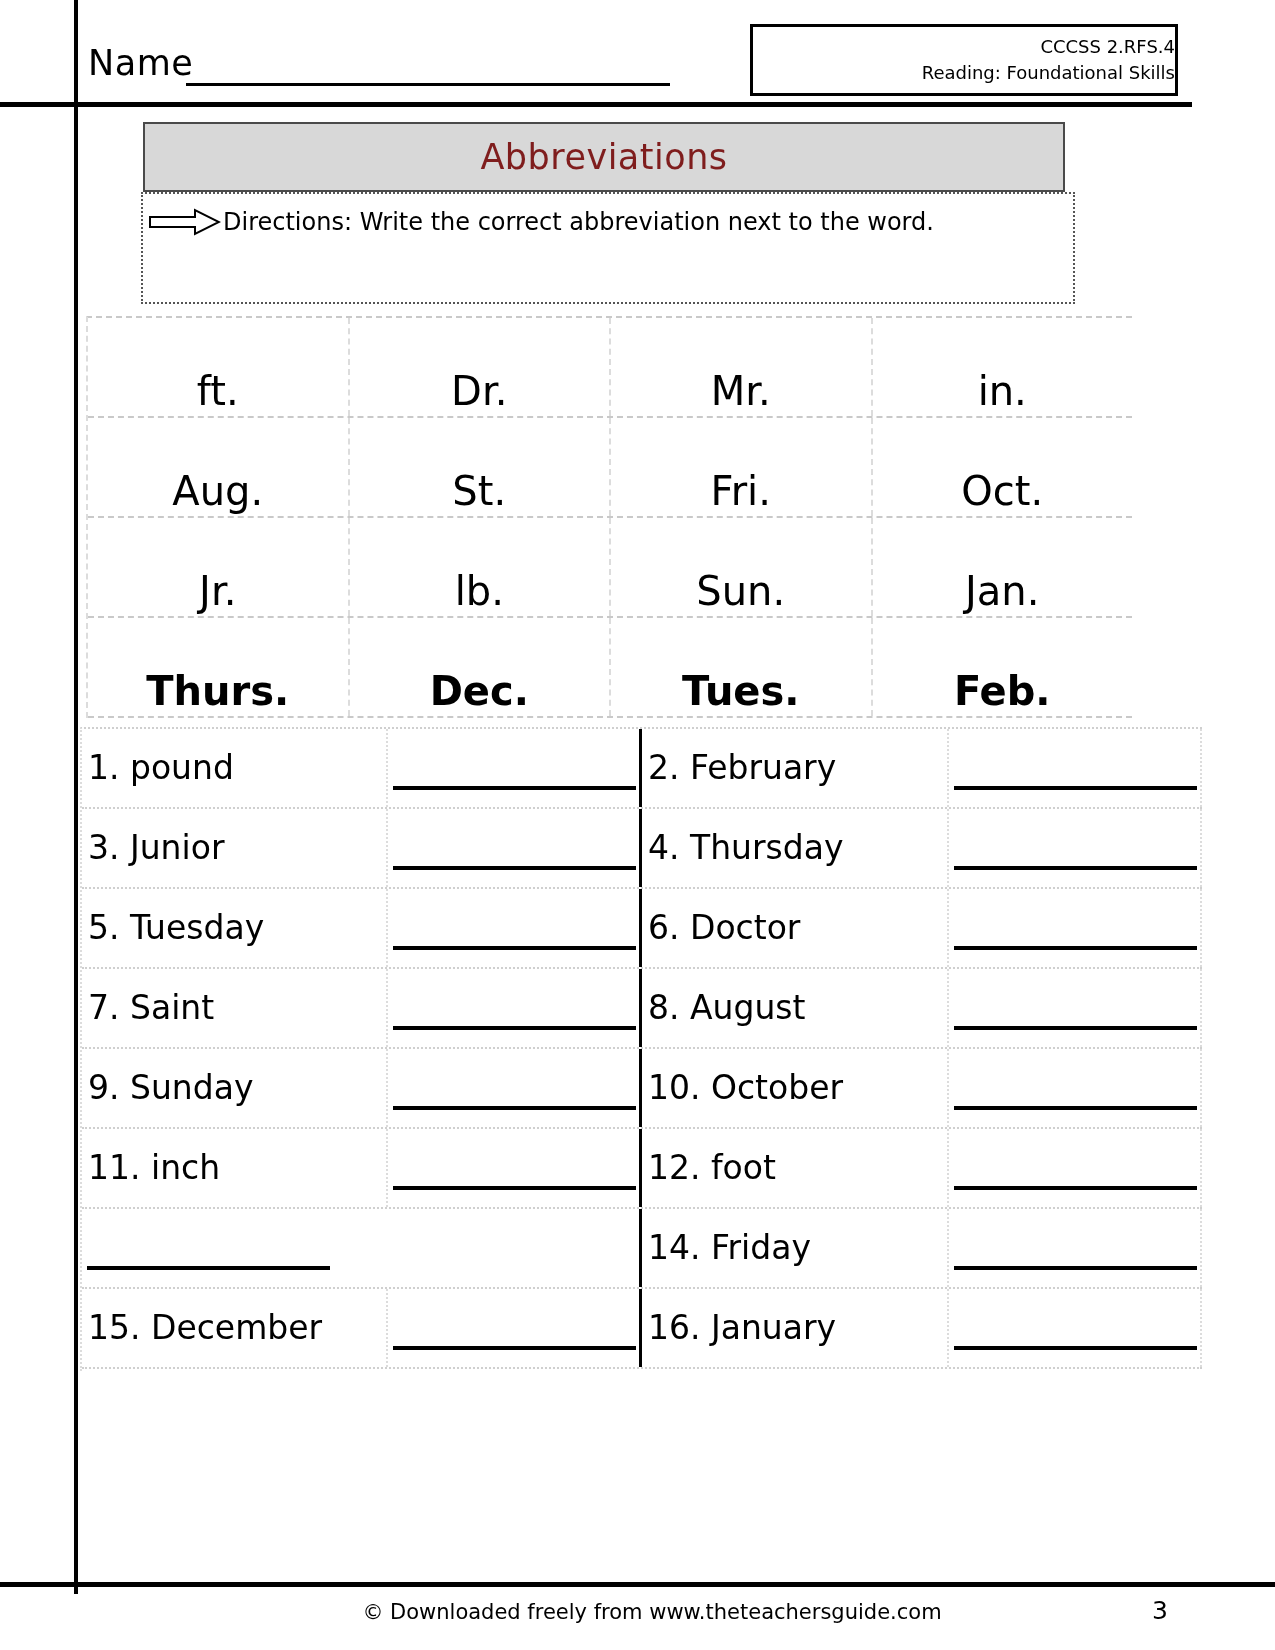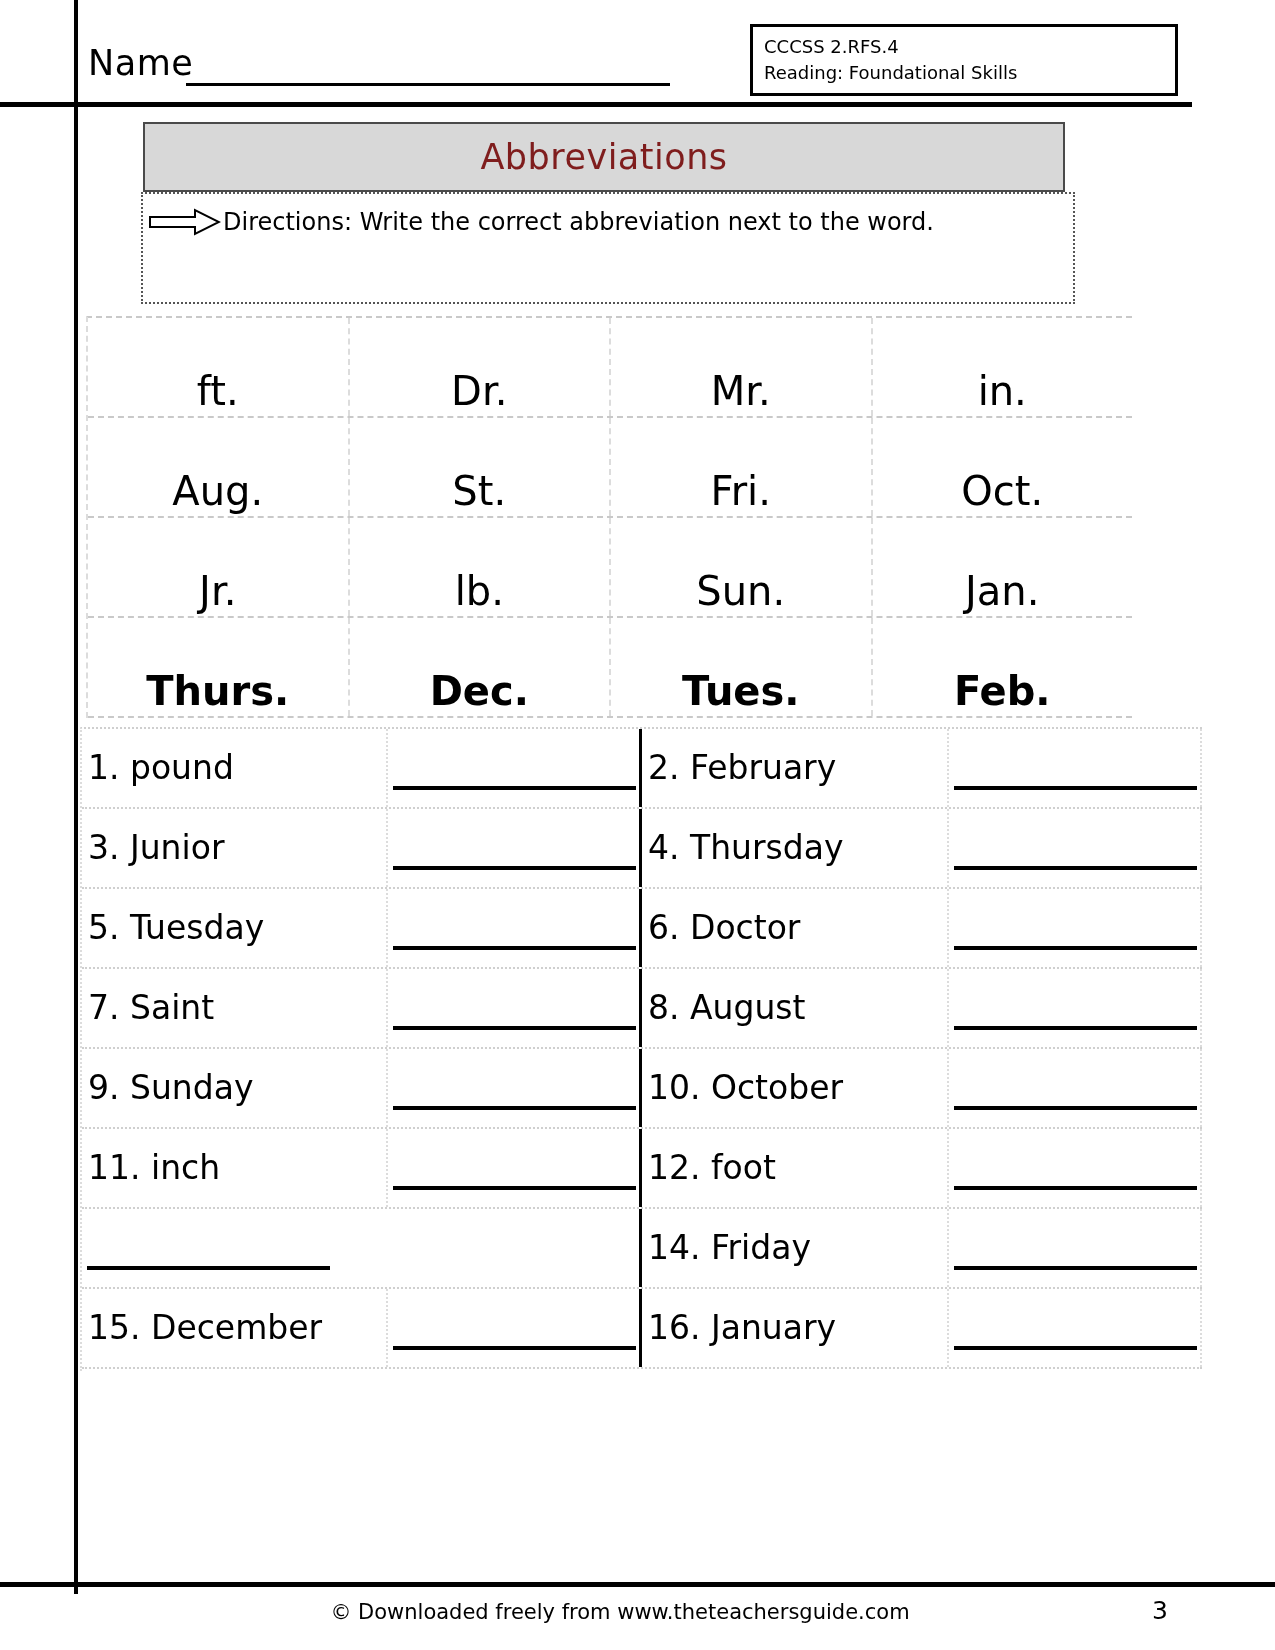--- a/index.html
+++ b/index.html
@@ -80,20 +80,21 @@
   .standard-box {
     position: absolute;
     left: 750px;
     top: 24px;
     width: 428px;
     height: 72px;
     border: 3px solid #000;
     background: #fff;
     box-sizing: border-box;
     padding: 7px 0 0 11px;
+    text-align: right;
   }
   .standard-line {
     font-family: "DejaVu Sans", sans-serif;
     font-size: 18px;
     line-height: 26px;
     white-space: nowrap;
   }
 
   
   .title-banner {
@@ -238,20 +239,21 @@
   
   .footer-text {
     position: absolute;
     left: 0px;
     top: 1598px;
     width: 1240px;
     text-align: center;
     font-family: "DejaVu Sans", sans-serif;
     font-size: 21px;
     line-height: 28px;
+    padding-left: 32px;
   }
   .page-number {
     position: absolute;
     left: 1140px;
     top: 1596px;
     width: 40px;
     text-align: center;
     font-family: "DejaVu Sans", sans-serif;
     font-size: 25px;
     line-height: 30px;

